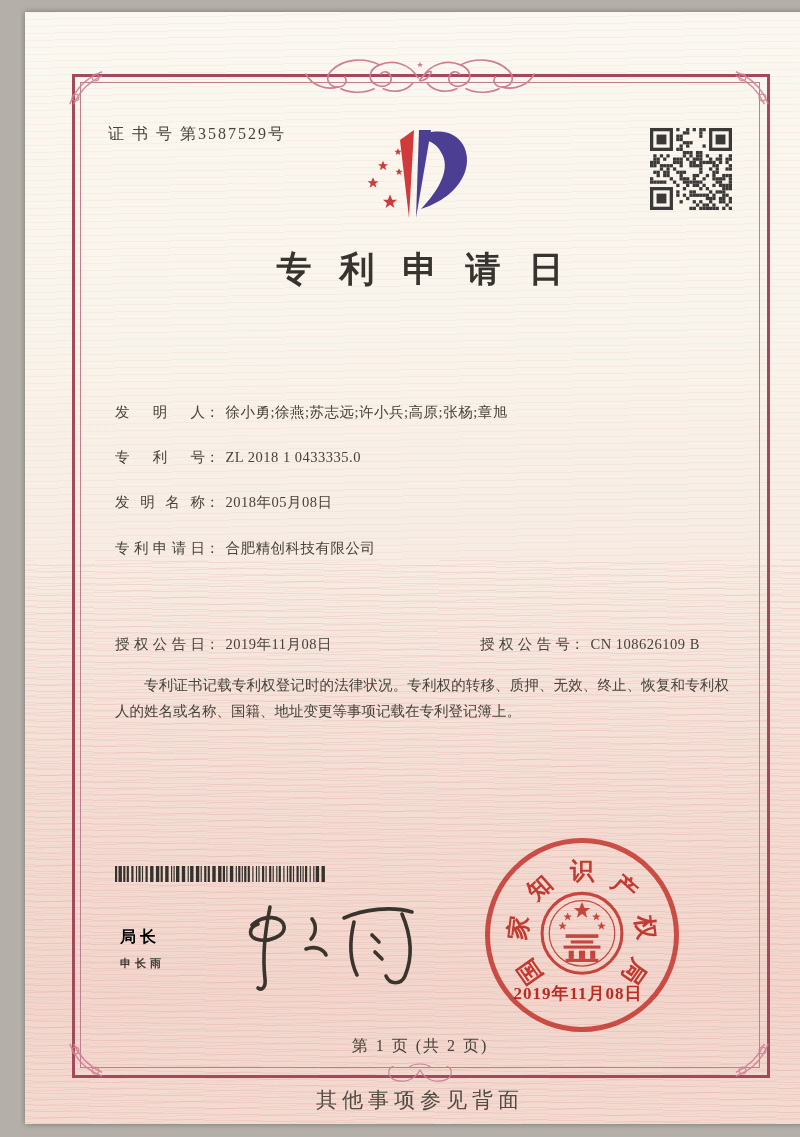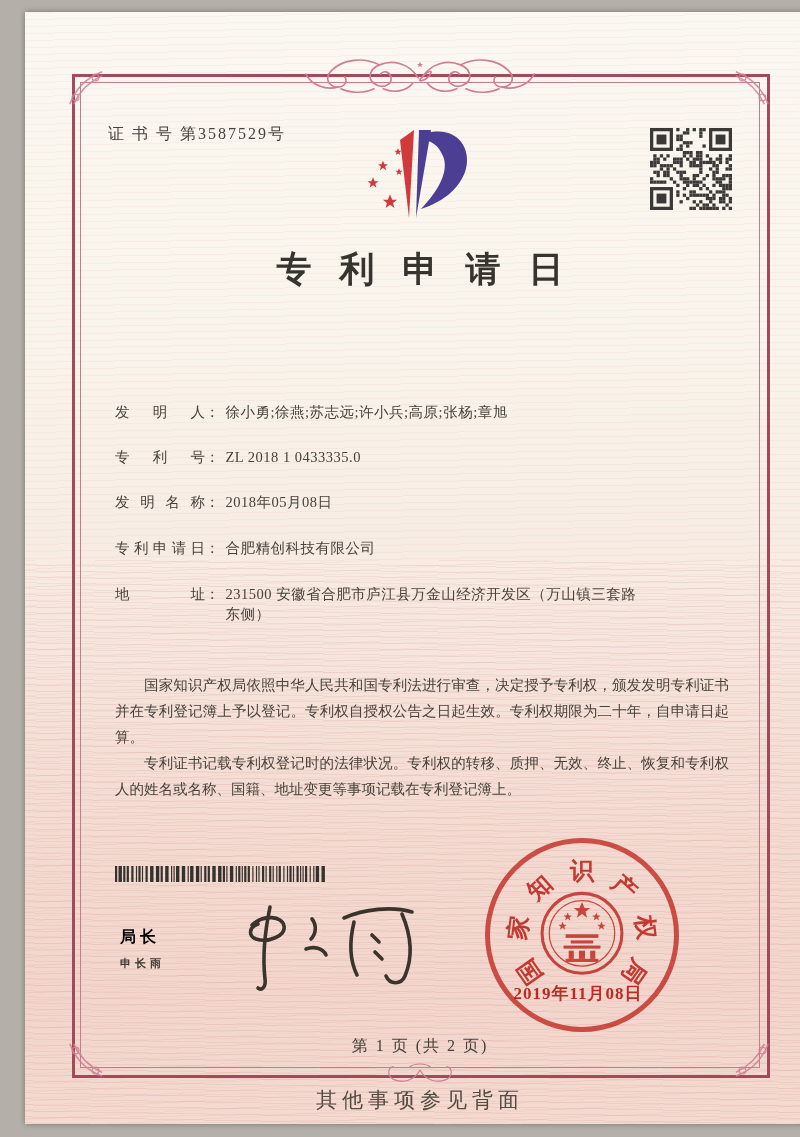--- a/index.html
+++ b/index.html
@@ -352,26 +352,30 @@
   </div>
   <div class="frow" style="top:447px">
     <span class="f-label">专利号</span><span class="f-colon">：</span><span class="f-value">ZL 2018 1 0433335.0</span>
   </div>
   <div class="frow" style="top:492px">
     <span class="f-label">发明名称</span><span class="f-colon">：</span><span class="f-value">2018年05月08日</span>
   </div>
   <div class="frow" style="top:538px">
     <span class="f-label">专利申请日</span><span class="f-colon">：</span><span class="f-value">合肥精创科技有限公司</span>
   </div>
-  <div class="frow" style="top:584px">
-    <span class="f-label">地址</span><span class="f-colon">：</span><span class="f-value addr">231500 安徽省合肥市庐江县万金山经济开发区（万山镇三套路东侧）</span>
+  <div class="frow" style="top:634px">
+    <span>
+      <span class="f-label">授权公告日</span><span class="f-colon">：</span><span class="f-value">2019年11月08日</span>
+    </span>
+    <span class="grant2">
+      <span class="f-label">授权公告号</span><span class="f-colon">：</span><span class="f-value">CN 108626109 B</span>
+    </span>
   </div>
 
   <div class="paras">
-    <p>国家知识产权局依照中华人民共和国专利法进行审查，决定授予专利权，颁发发明专利证书并在专利登记簿上予以登记。专利权自授权公告之日起生效。专利权期限为二十年，自申请日起算。</p>
     <p>专利证书记载专利权登记时的法律状况。专利权的转移、质押、无效、终止、恢复和专利权人的姓名或名称、国籍、地址变更等事项记载在专利登记簿上。</p>
   </div>
 
   <svg class="barcode" viewBox="0 0 212 16" preserveAspectRatio="none" id="barcode-svg">
       <rect x="0" y="0" width="2.2" height="16" fill="#35322d"></rect>
       <rect x="3.5" y="0" width="3.4" height="16" fill="#35322d"></rect>
       <rect x="8.2" y="0" width="2.2" height="16" fill="#35322d"></rect>
       <rect x="11.7" y="0" width="2.2" height="16" fill="#35322d"></rect>
       <rect x="16.299999999999997" y="0" width="2.2" height="16" fill="#35322d"></rect>
       <rect x="20.9" y="0" width="1.2" height="16" fill="#35322d"></rect>

